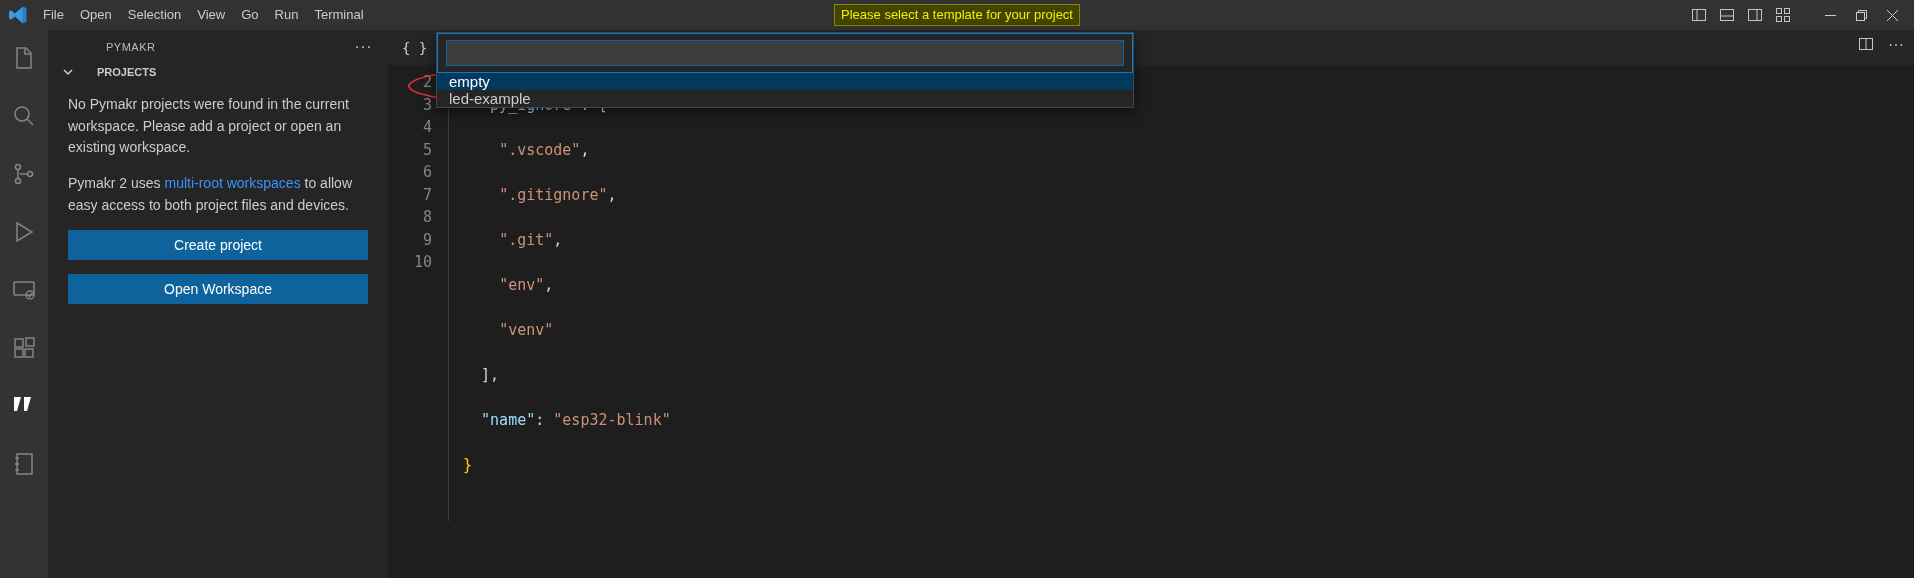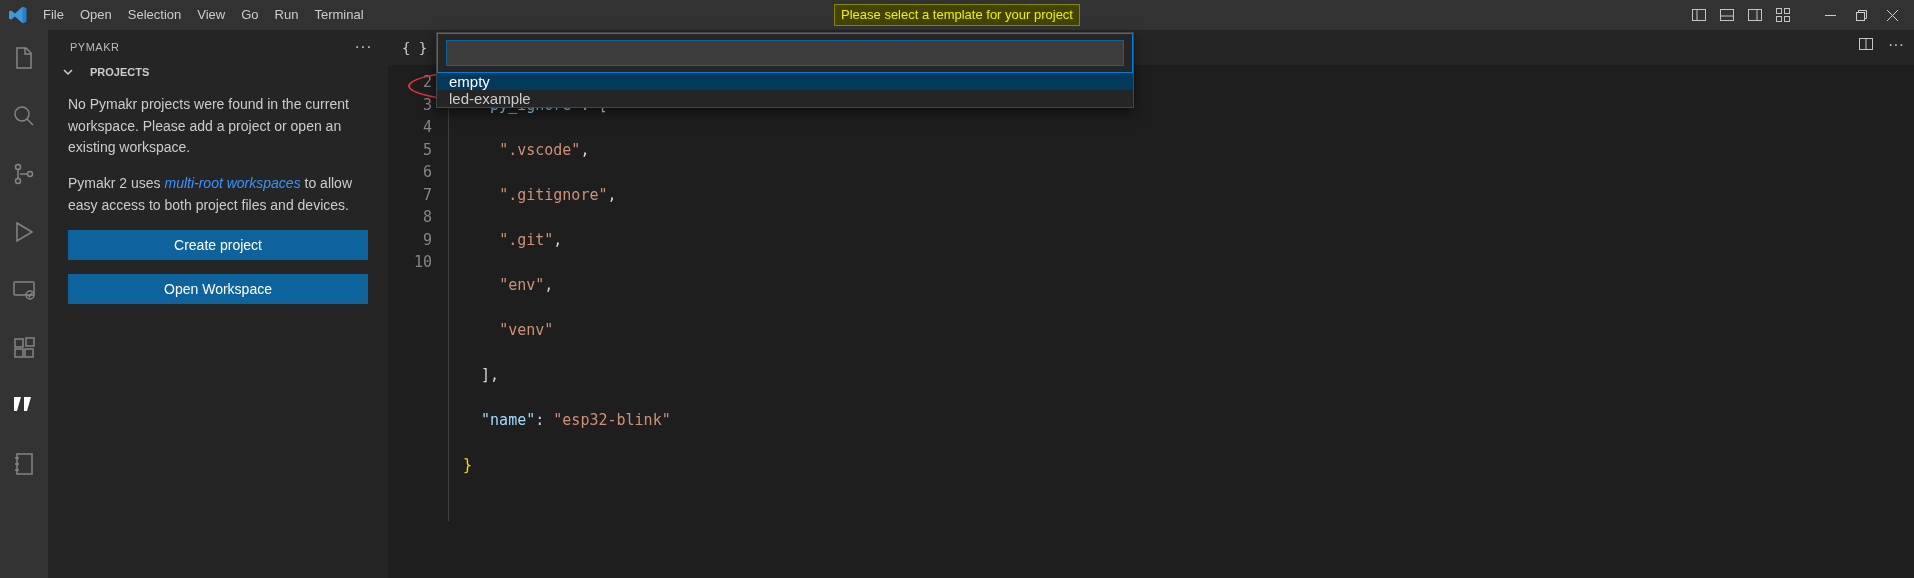--- a/index.html
+++ b/index.html
@@ -11,25 +11,25 @@
   .titlebar .center { position:absolute; left:50%; transform:translateX(-50%); background:#444400; color:#f0f000; padding:0 6px; line-height:20px; border:1px solid #888800; }
   .titlebar .win-controls { position:absolute; right:0; display:flex; align-items:center; gap:8px; padding-right:10px; }
   .layout-icons { display:flex; gap:12px; margin-right:20px; }
   .layout-icons svg, .win-controls .wc svg { display:block; }
   .wc { padding:4px 6px; }
   .body-row { display:flex; height:548px; }
   .activitybar { width:48px; background:#333333; display:flex; flex-direction:column; align-items:center; padding-top:8px; gap:18px; }
   .activitybar .ab-item { width:48px; height:40px; display:flex; align-items:center; justify-content:center; color:#858585; }
   .activitybar .ab-item.active { color:#ffffff; }
   .sidebar { width:340px; background:#252526; padding:0; }
-  .side-header { display:flex; align-items:center; justify-content:space-between; padding:8px 16px 4px 22px; font-size:11px; color:#bbbbbb; letter-spacing:0.5px; }
+  .side-header { display:flex; align-items:center; justify-content:space-between; padding:8px 16px 4px 22px; font-size:11px; color:#bbbbbb; letter-spacing:0.5px;margin-left:36px; }
   .side-header .dots { font-size:16px; color:#c5c5c5; }
-  .side-sub { display:flex; align-items:center; gap:16px; padding:6px 16px 6px 14px; font-weight:bold; font-size:11px; color:#cccccc; }
+  .side-sub { display:flex; align-items:center; gap:23px; padding:6px 16px 6px 14px; font-weight:bold; font-size:11px; color:#cccccc; }
   .side-content { padding:10px 20px 0 20px; font-size:14px; line-height:1.55; color:#cccccc; }
-  .side-content a { color:#3794ff; text-decoration:none;font-style:italic; }
+  .side-content a { color:#3794ff; text-decoration:none; }
   .side-btn { display:block; width:100%; background:#0e639c; color:#ffffff; border:none; padding:7px 0; font-size:14px; margin-top:14px; cursor:pointer; }
   .editor { flex:1; background:#1e1e1e; position:relative; }
   .tabbar-row { height:35px; background:#252526; display:flex; align-items:center; }
   .tab-icon { padding:0 10px 0 14px; color:#cccccc; }
   .editor-actions { position:absolute; right:10px; top:6px; display:flex; gap:14px; color:#c5c5c5; }
   .gutter-and-code { display:flex; margin-top:6px; }
   .gutter { width:60px; text-align:right; color:#858585; font-family:Consolas,monospace; font-size:15px; line-height:22.5px; padding-right:16px; }
   .gutter div { height:22.5px; }
   .code { font-family:Consolas,monospace; font-size:15px; line-height:22.5px; border-left:1px solid #404040; padding-left:14px; white-space:pre; }
   .c-key { color:#9cdcfe; }

